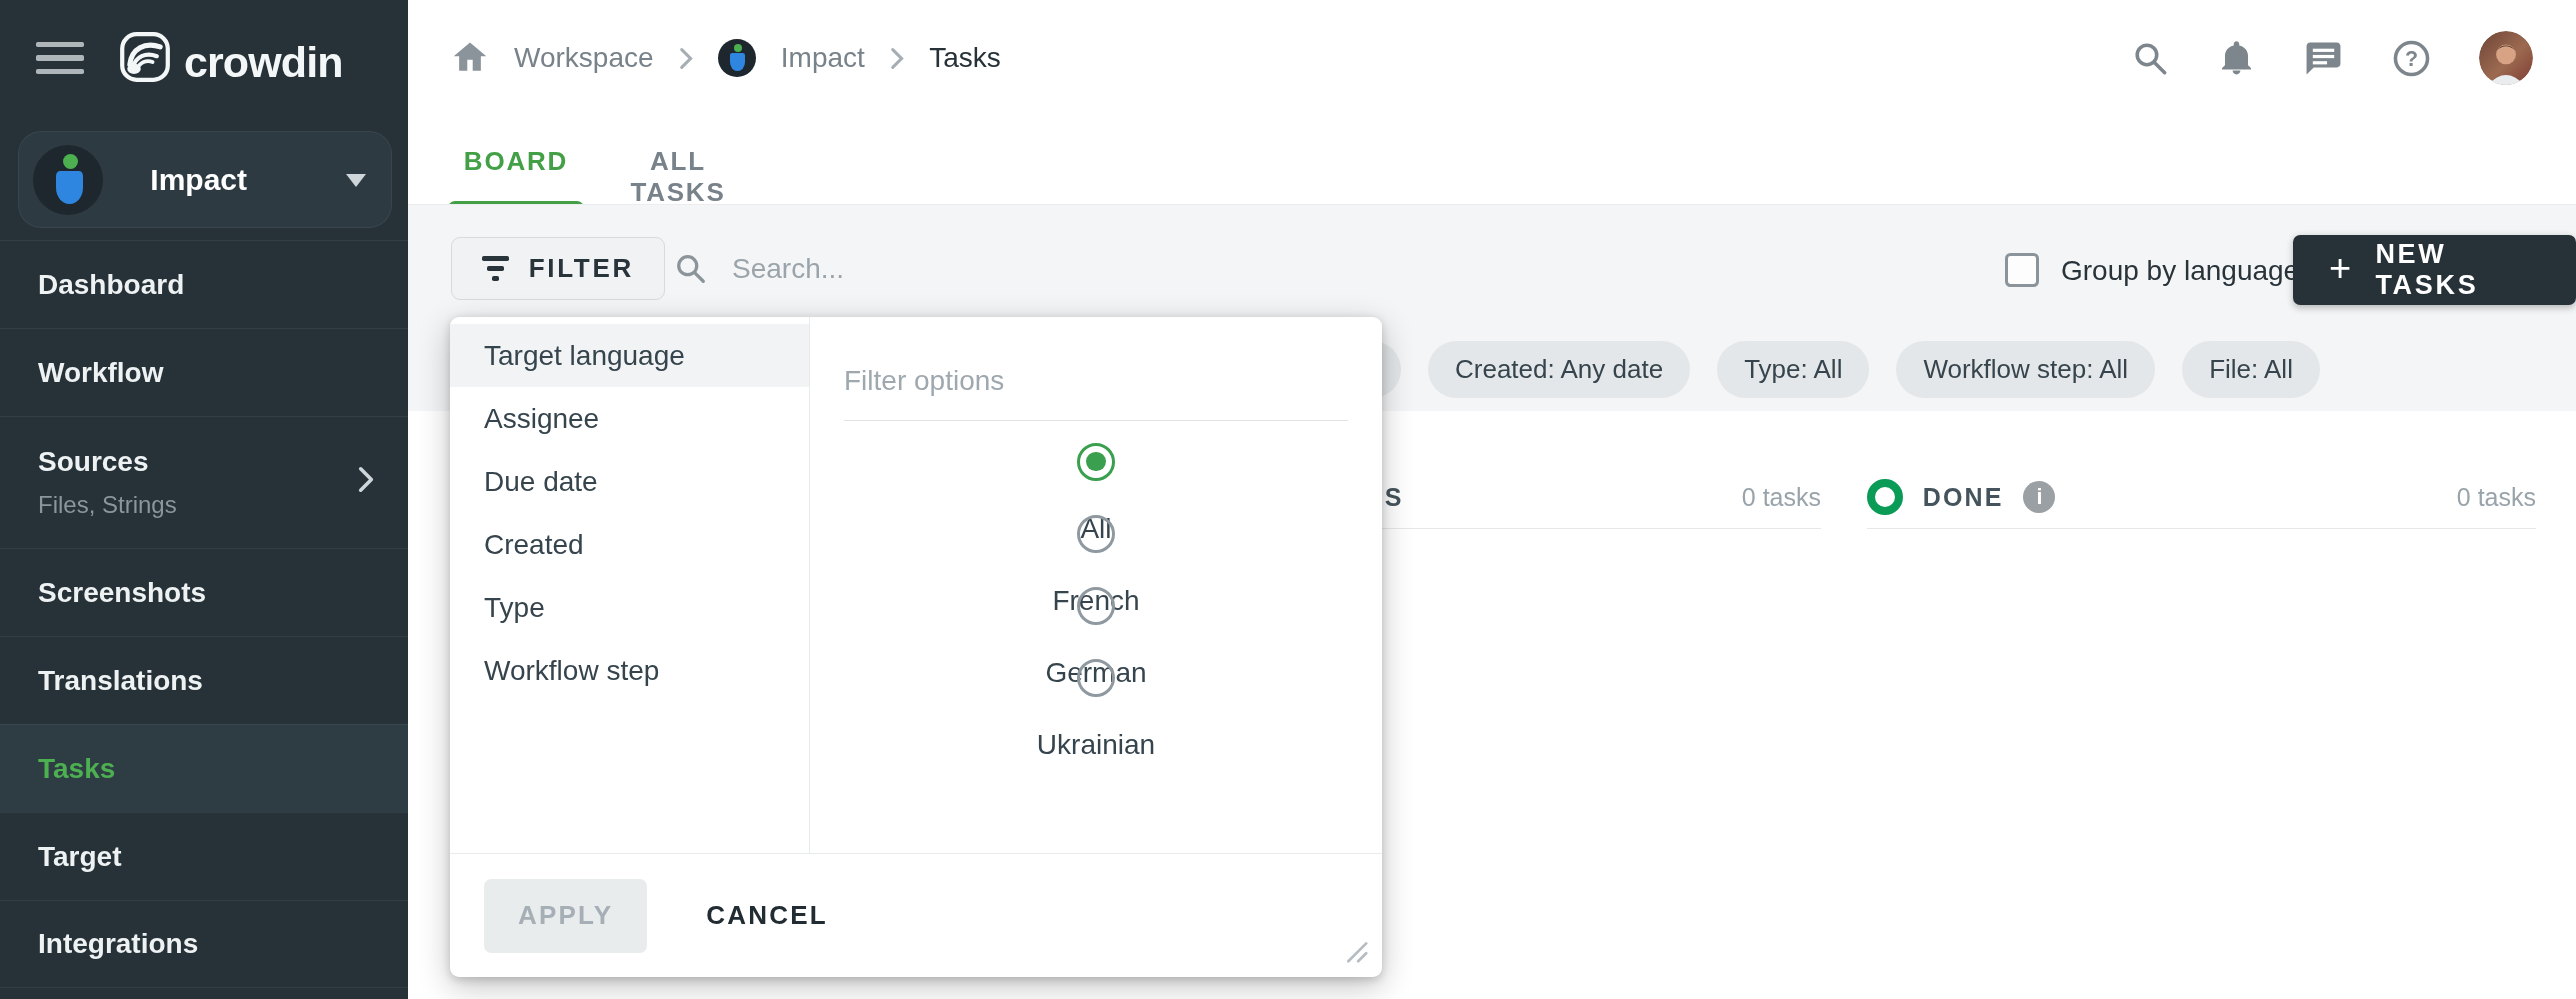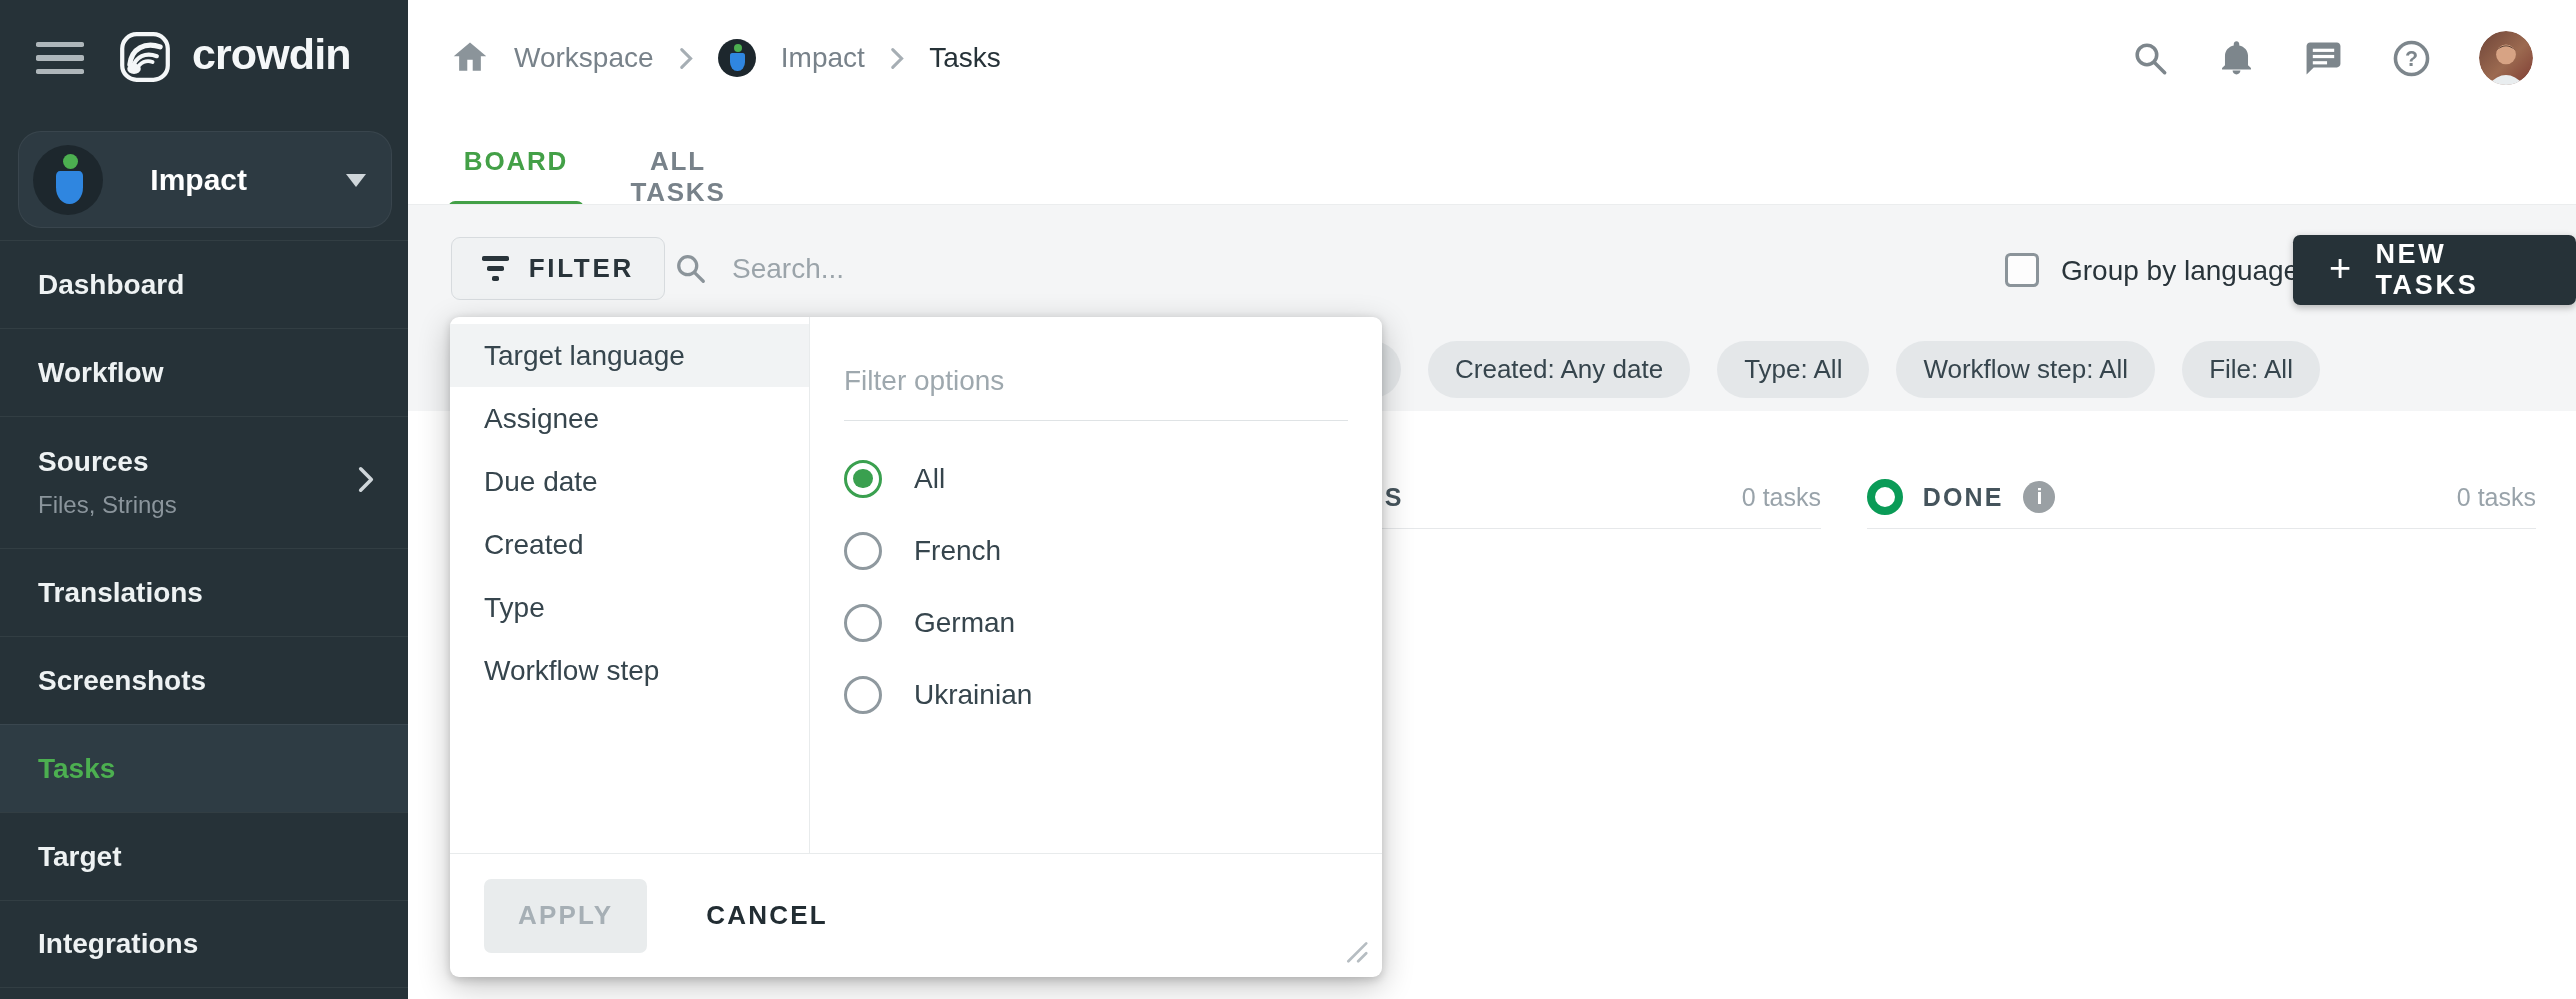--- a/index.html
+++ b/index.html
@@ -5,21 +5,21 @@
   * { margin:0; padding:0; box-sizing:border-box; }
   html,body { background:#ffffff; }
   body { font-family:"Liberation Sans", sans-serif; }
   #canvas { position:relative; width:2576px; height:999px; background:#ffffff; overflow:hidden; }
 
   
   .sidebar { position:absolute; left:0; top:0; width:408px; height:999px; background:#263238; z-index:10; }
   .sb-head { height:116px; display:flex; align-items:center; padding-left:36px; gap:34px; }
   .hamburger { display:flex; flex-direction:column; gap:8px; cursor:pointer; }
   .hamburger span { display:block; width:48px; height:5.4px; background:#aeb6ba; border-radius:1.8px; }
-  .logo { display:flex; align-items:flex-start; gap:20px; }
+  .logo { display:flex; align-items:flex-end; gap:12px; }
   .logo-text { color:#f4f7f8; font-size:43px; font-weight:bold; letter-spacing:-0.9px; }
 
   .project-card { position:absolute; left:18px; top:131px; width:374px; height:97px; border-radius:23px;
     background:#2d3a42; border:1.8px solid rgba(255,255,255,0.06); display:flex; align-items:center; cursor:pointer; }
   .proj-avatar { position:relative; width:70px; height:70px; border-radius:50%; background:#1d272d; margin-left:14.3px; flex:none; }
   .proj-avatar .dot { position:absolute; left:42%; top:13%; width:22%; height:22%; border-radius:50%; background:#4caf50; }
   .proj-avatar .drop { position:absolute; left:33%; top:38%; width:38%; height:47%; background:#2f86e0; border-radius:15% 15% 50% 50%; }
   .proj-avatar.mini { width:38px; height:38px; margin:0; }
   .proj-name { margin-left:47px; color:#ffffff; font-size:30px; font-weight:bold; }
   .caret-down { position:absolute; right:25px; top:50%; margin-top:-5.4px; width:0; height:0;
@@ -93,21 +93,21 @@
     box-shadow:0 9px 32px rgba(0,0,0,0.24), 0 2.7px 9px rgba(0,0,0,0.16); z-index:40; display:flex; flex-direction:column; }
   .pop-body { flex:1; display:flex; min-height:0; }
   .cats { width:360px; border-right:1.8px solid #e8ebec; padding-top:7.2px; }
   .cat { height:63px; padding:0 34px; display:flex; align-items:center; font-size:28px; color:#36454d; cursor:pointer; white-space:nowrap; }
   .cat.selected { height:63px; background:#f1f3f4; }
   .opts { flex:1; padding:0 34px; overflow:hidden; }
   .opt-input { display:block; width:100%; margin-top:48px; border:0; outline:none; background:transparent;
     border-bottom:1.8px solid #dfe3e5; padding:0 0 23px 0; font-size:28px; color:#36454d; font-family:"Liberation Sans", sans-serif; }
   .opt-input::placeholder { color:#9ea8ae; }
   .radios { margin-top:21.5px; }
-  .radio-row { height:72px; display:flex; align-items:center; gap:32px; font-size:28px; color:#36454d; cursor:pointer; }
+  .radio-row { height:72px; display:flex; align-items:center; gap:32px; font-size:28px; color:#36454d; cursor:pointer;flex-direction:column; }
   .radio { width:38px; height:38px; border-radius:50%; border:3.6px solid #8f999f; position:relative; flex:none; }
   .radio.selected { border-color:#3aa04f; }
   .radio.selected::after { content:''; position:absolute; inset:6.3px; border-radius:50%; background:#3aa04f; }
   .pop-foot { height:124px; border-top:1.8px solid #e8ebec; display:flex; align-items:center; padding:0 34px; gap:59px; position:relative; }
   .apply-btn { background:#e9eced; color:#a6afb5; border:0; border-radius:7.2px; padding:21.5px 34px;
     font-size:26px; font-weight:bold; letter-spacing:2.2px; font-family:"Liberation Sans", sans-serif; cursor:pointer; }
   .cancel-btn { background:none; border:0; color:#222d33; font-size:26px; font-weight:bold; letter-spacing:2.2px;
     font-family:"Liberation Sans", sans-serif; cursor:pointer; }
   .resize-handle { position:absolute; right:14.3px; bottom:10.7px; cursor:nwse-resize; }
 </style>
@@ -156,24 +156,24 @@
       <div class="menu-item tall">
         <span>Sources</span>
         <span class="subtitle">Files, Strings</span>
         <span class="menu-chevron">
           <svg width="16" height="27" viewBox="0 0 18 30" fill="none">
               <path d="M3 3 L15 15 L3 27" stroke="#cfd6da" stroke-width="4" stroke-linecap="round" stroke-linejoin="round"></path>
             </svg>
         </span>
       </div>
       <div class="menu-item">
+          <span>Screenshots</span>
+        </div>
+      <div class="menu-item">
           <span>Translations</span>
-        </div>
-      <div class="menu-item">
-          <span>Screenshots</span>
         </div>
       <div class="menu-item active">
           <span>Tasks</span>
         </div>
       <div class="menu-item">
           <span>Target</span>
         </div>
       <div class="menu-item">
           <span>Integrations</span>
         </div>

